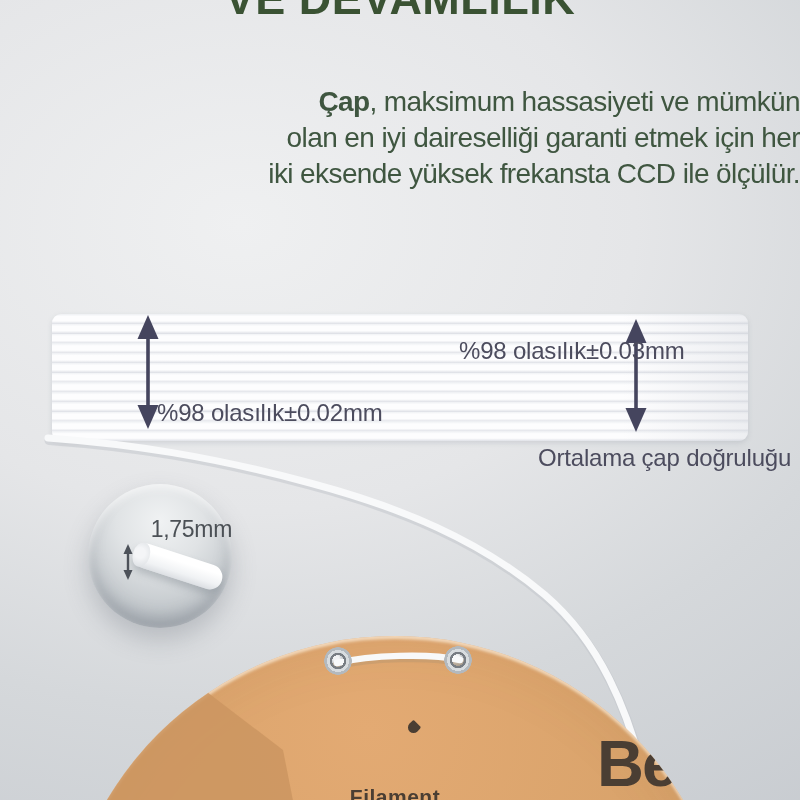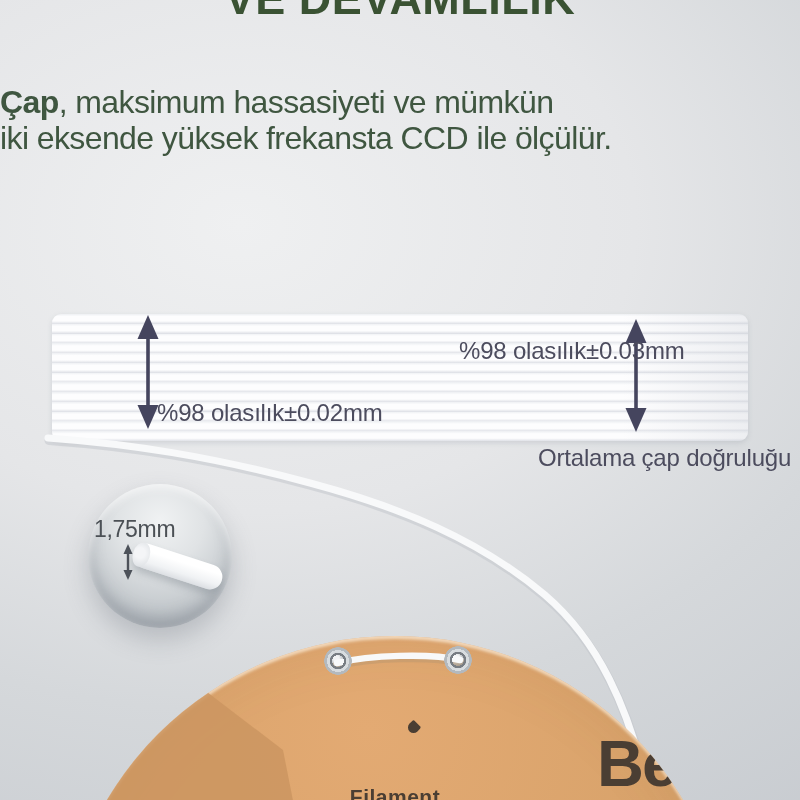--- a/index.html
+++ b/index.html
@@ -22,22 +22,22 @@
     top:-27px; left:0; width:100%;
     text-align:center;
     font-size:45px; font-weight:800; letter-spacing:.5px;
     color:var(--heading-green);
     z-index:9;
   }
 
   
   .intro {
     top:84px; left:0; width:100%;
-    text-align:left;
-    font-size:32px; line-height:36px; letter-spacing:-.6px;
+    text-align:right;
+    font-size:28px; line-height:36px; letter-spacing:-.6px;
     color:var(--body-green);
     z-index:9;
   }
   .intro b { font-weight:700; }
 
   
   .band {
     left:52px; top:314px; width:696px; height:127px;
     border-radius:9px;
     background-image:
@@ -64,21 +64,21 @@
     border-radius:50%;
     background:radial-gradient(circle at 50% 26%,
       #f0f2f3 0%, #e0e3e5 34%, #c4c9cd 68%, #a4aab1 100%);
     box-shadow:0 12px 24px rgba(95,101,112,.28),
       inset 0 4px 8px rgba(255,255,255,.75),
       inset 0 -10px 16px rgba(108,116,126,.40);
     z-index:4;
   }
   .badge-label {
     position:absolute; top:32px; left:0; width:100%;
-    text-align:left; padding-left:6px;
+    text-align:right; padding-left:6px;
     font-size:23px; letter-spacing:-.3px;
     color:var(--badge-text);
   }
   .cylinder {
     position:absolute; left:44px; top:70px; width:92px; height:25px;
     border-radius:13px;
     background:linear-gradient(180deg,#ffffff 28%,#f0f2f4 72%,#dcdfe3 100%);
     box-shadow:0 5px 7px rgba(112,119,130,.35);
     transform:rotate(18deg);
   }
@@ -157,20 +157,21 @@
   .g-left-ring  { left:323px; top:646px; }
   .g-right-ring { left:443px; top:645px; }
 </style>
 </head>
 <body>
 
 <div class="abs heading">VE DEVAMLILIK</div>
 
 <div class="abs intro">
   <div><b>Çap</b><span>, maksimum hassasiyeti ve mümkün</span></div>
+  <div>olan en iyi daireselliği garanti etmek için her</div>
   <div>iki eksende yüksek frekansta CCD ile ölçülür.</div>
 </div>
 
 <div class="abs band"></div>
 
 <svg class="layer svg-under" viewBox="0 0 800 800">
   <path class="curve-shadow" transform="translate(1,2.5)" d="M 48 438 C 130 444 210 456 310 483 C 400 507 480 540 545 595 C 600 642 628 710 645 780 L 650 806"></path>
   <path class="curve-white" d="M 48 438 C 130 444 210 456 310 483 C 400 507 480 540 545 595 C 600 642 628 710 645 780 L 650 806"></path>
 </svg>
 

